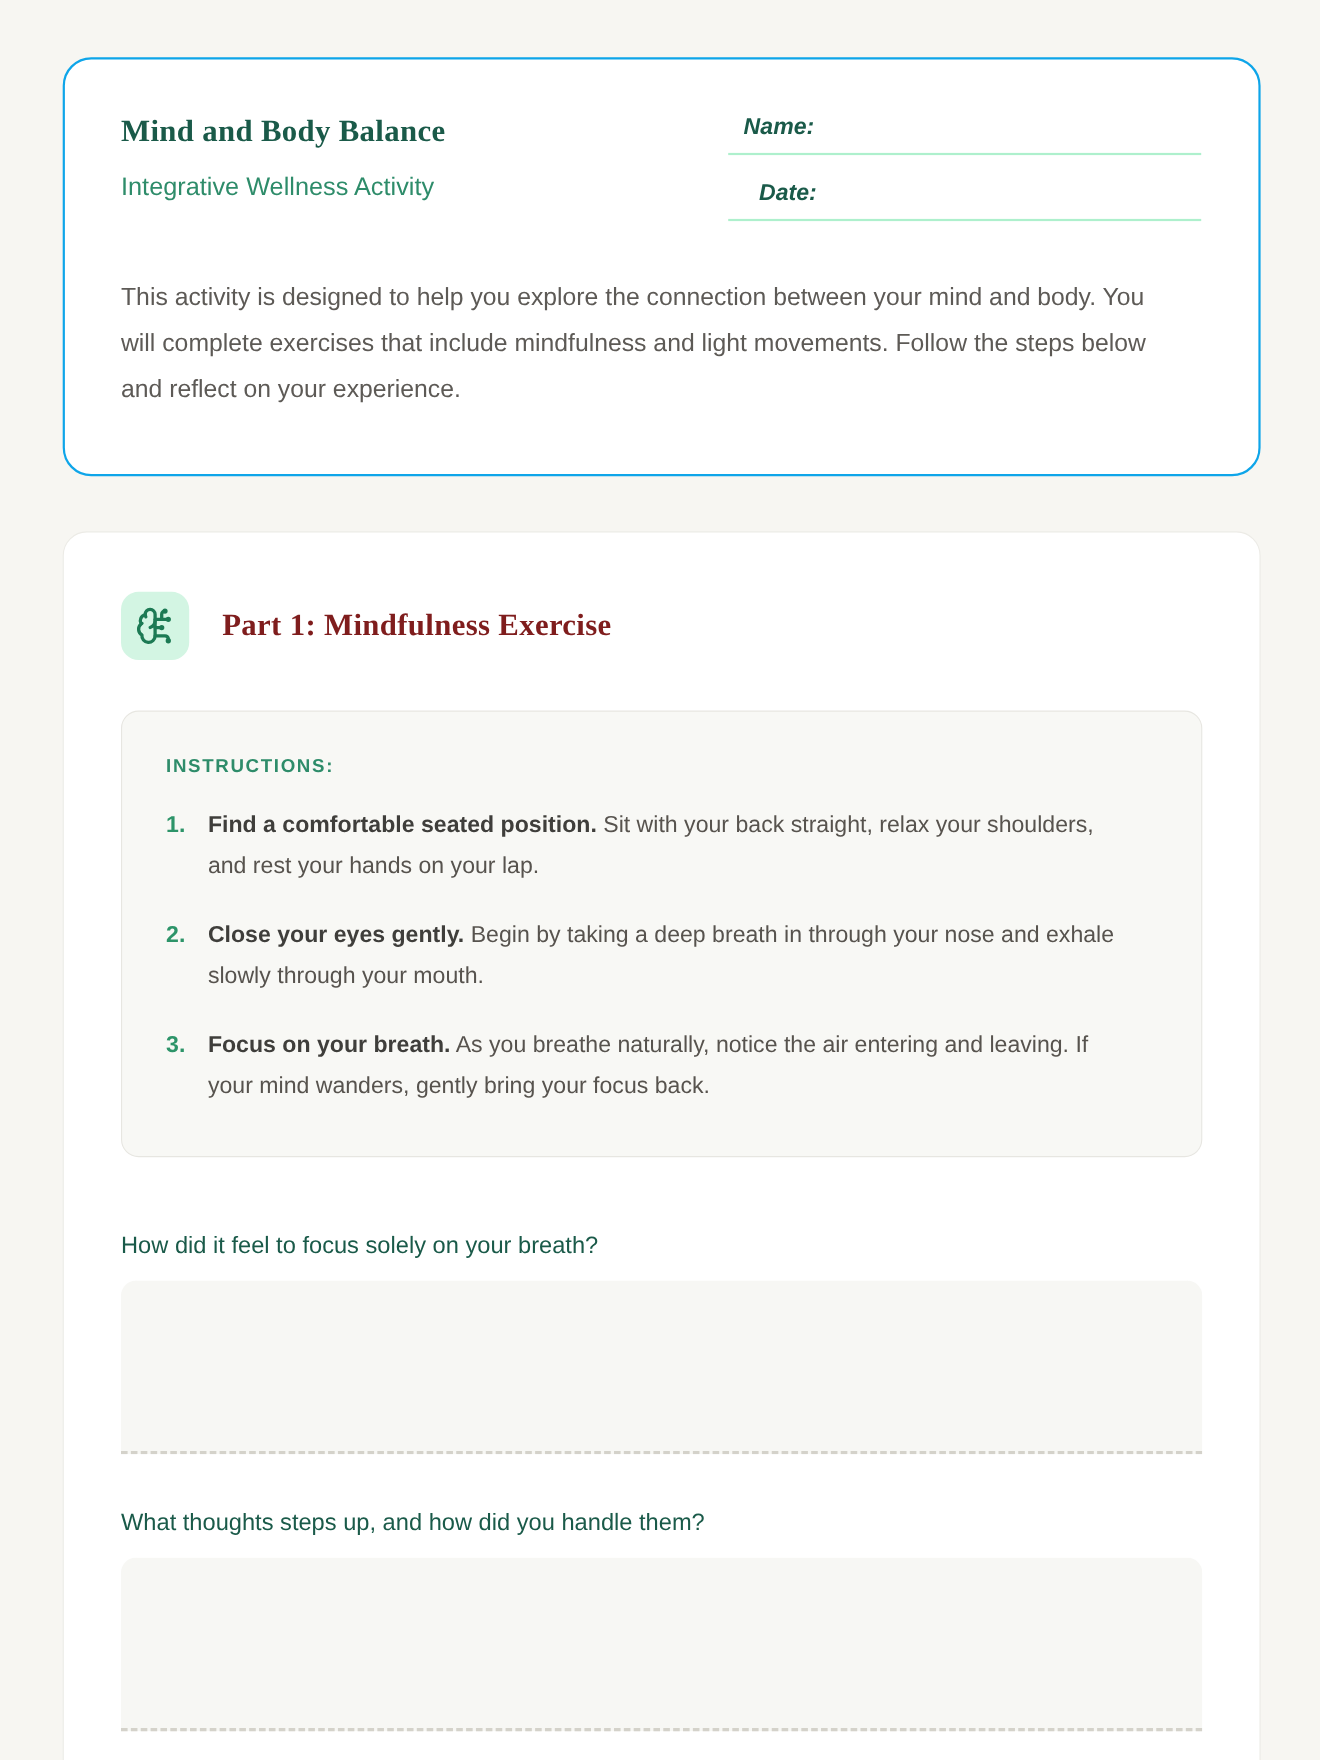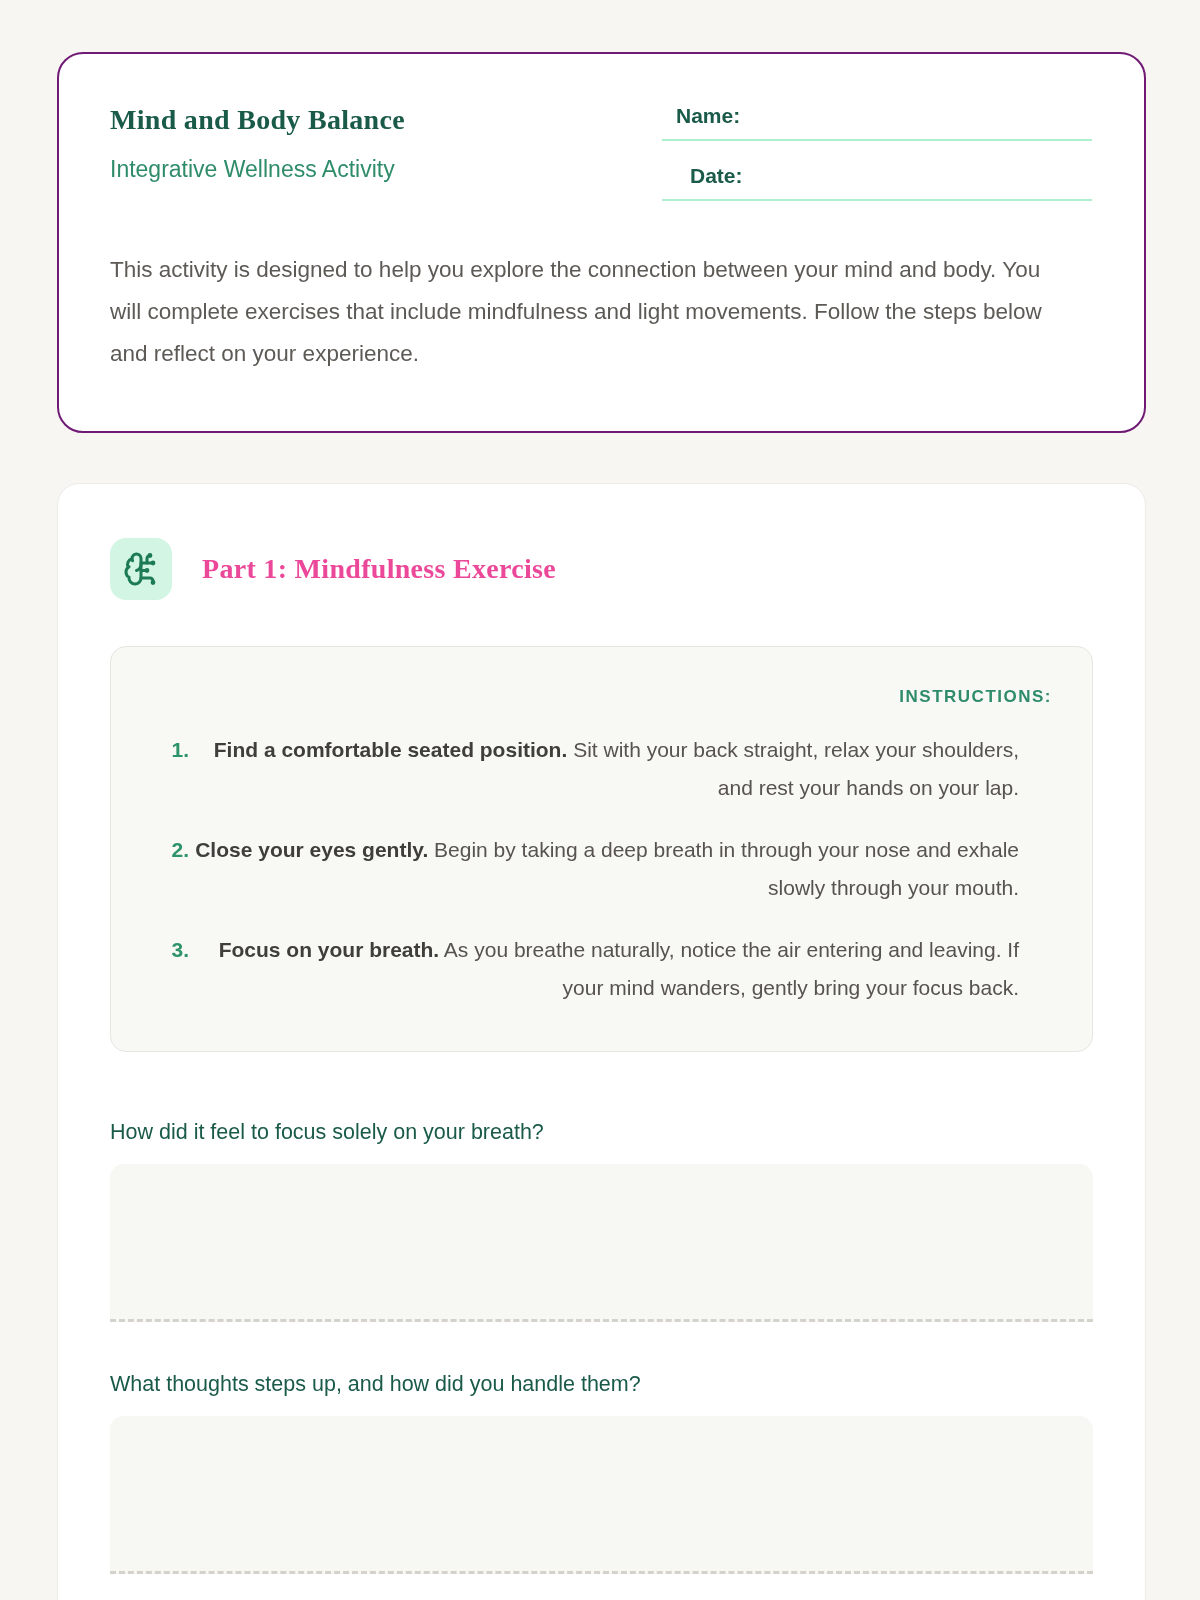--- a/index.html
+++ b/index.html
@@ -10,21 +10,21 @@
     overflow: hidden;
     background: #f7f6f2;
     font-family: "Liberation Sans", "DejaVu Sans", sans-serif;
     -webkit-font-smoothing: antialiased;
   }
   .page { padding: 52px 54px 0 57px; }
 
   
   .header-card {
     background: #ffffff;
-    border: 2px solid #701a75;
+    border: 2px solid #0ea5e9;
     border-radius: 26px;
     padding: 50px 52px 56px 51px;
   }
   .header-top {
     display: flex;
     justify-content: space-between;
     align-items: flex-start;
   }
   .doc-title {
     margin: 0;
@@ -38,20 +38,21 @@
   .doc-subtitle {
     margin: 19px 0 0 0;
     font-size: 23px;
     line-height: 28px;
     color: #2e8c6a;
   }
   .fields { width: 430px; }
   .field-row {
     border-bottom: 2px solid #aef0cd;
     padding: 0 0 11px 14px;
+    font-style: italic;
   }
   .field-row.date-row { margin-top: 23px; padding-left: 28px; }
   .field-label {
     color: #1a5a49;
     font-weight: bold;
     font-size: 21px;
     line-height: 24px;
   }
   .description {
     margin: 48px 0 0 0;
@@ -78,31 +79,30 @@
     background: #d3f5e3;
     display: flex; align-items: center; justify-content: center;
   }
   .icon-tile svg { display: block; }
   .part-heading {
     margin: 0;
     font-family: "Liberation Serif", "DejaVu Serif", serif;
     font-weight: 700;
     font-size: 28px;
     letter-spacing: 0.3px;
-    color: #ec4899;
+    color: #7f1d1d;
   }
 
   
   .instructions-box {
     margin-top: 46px;
     background: #f8f8f5;
     border: 1px solid #e7e6e1;
     border-radius: 16px;
     padding: 40px 40px 44px 40px;
-    text-align: right;
   }
   .instructions-label {
     font-size: 17px;
     font-weight: bold;
     letter-spacing: 1.5px;
     color: #2e8c6a;
   }
   .step { display: flex; margin-top: 24px; }
   .step:first-of-type { margin-top: 26px; }
   .step-num {

